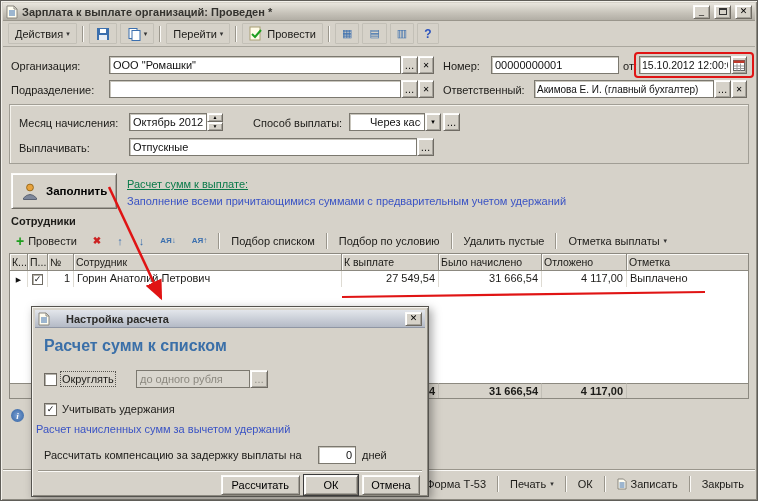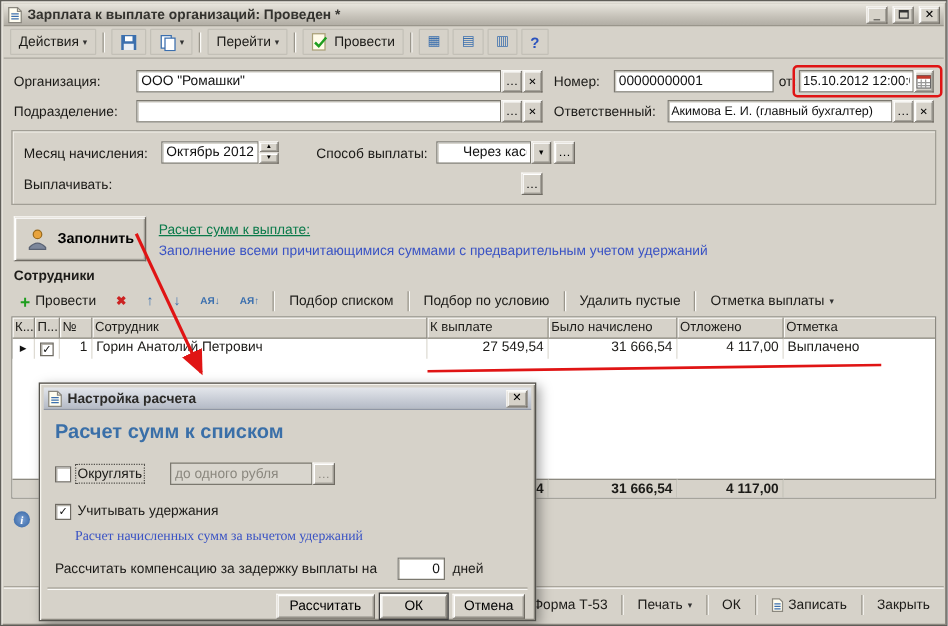--- a/index.html
+++ b/index.html
@@ -63,21 +63,21 @@
   .infoico{position:absolute;width:13px;height:13px;border-radius:50%;background:radial-gradient(#7aa0d4,#2f5f9e);
     color:#fff;font:italic bold 9px "Liberation Serif","DejaVu Serif",serif;display:flex;align-items:center;justify-content:center;}
   .greentxt{position:absolute;color:#007d00;white-space:nowrap;}
   
   .hsep{position:absolute;height:2px;border-top:1px solid #9a968c;border-bottom:1px solid #fbfaf7;}
   .footer{position:absolute;right:6px;top:473px;height:20px;display:flex;align-items:center;gap:2px;}
   
   .dialog{position:absolute;left:30px;top:305px;width:398px;height:191px;background:#d6d2c9;
     border:1px solid #55534e;z-index:20;
     box-shadow:inset 1px 1px 0 #f6f4ee, inset -1px -1px 0 #8c8980, 3px 3px 9px rgba(0,0,0,.35);}
-  .dlg-title{position:absolute;top:3px;left:3px;right:3px;height:18px;display:flex;align-items:center;gap:4px;
+  .dlg-title{position:absolute;top:3px;left:3px;right:3px;height:18px;display:flex;align-items:center;gap:16px;
     padding:0 3px;background:linear-gradient(180deg,#e3e6eb,#b4bac6);border-bottom:1px solid #8f96a4;}
   .dlg-title-text{font-weight:bold;color:#2c2b28;flex:1;white-space:nowrap;overflow:hidden;}
   .dlg-heading{position:absolute;left:12px;top:30px;font-size:16px;font-weight:bold;color:#3a6fa8;white-space:nowrap;}
   .dlgbtn{height:20px;padding:0 10px;font-size:11px;display:inline-flex;align-items:center;justify-content:center;}
   .default-btn{outline:1px solid #3c3c3c;}
   .dotted{outline:1px dotted #55534e;outline-offset:1px;}
   
   .annot{position:absolute;left:0;top:0;z-index:40;pointer-events:none;}
 </style>
 </head>
@@ -211,20 +211,21 @@
   <span class="lbl" style="left:252px;top:116px;">Способ выплаты:</span>
   <input class="field" style="left: 348px; top: 112px; width: 76px; padding-left: 20px;" readonly="" value="Через кассу">
   <button class="sq btn3d" style="left:424px;top:112px;width:16px;font-size:7px;">
       <span>▾</span>
     </button>
   <button class="sq btn3d" style="left:442px;top:112px;width:17px;">
       <span>…</span>
     </button>
 
   <span class="lbl" style="left:18px;top:141px;">Выплачивать:</span>
+  <input class="field" style="left: 128px; top: 137px; width: 288px;" readonly="" value="Отпускные">
   <button class="sq btn3d" style="left:416px;top:137px;width:17px;">
       <span>…</span>
     </button>
 
   <button class="fillbtn btn3d" style="left:10px;top:172px;width:106px;height:36px;">
     <svg width="20" height="20" viewBox="0 0 20 20">
       <circle cx="10" cy="6.5" r="3.4" fill="#e8a33d" stroke="#9a6b1e"></circle>
       <path d="M3.5 17 q6.5 -7 13 0 v1.5 h-13 z" fill="#7d879b" stroke="#5a6273"></path>
     </svg>
     <span>Заполнить</span>
@@ -364,21 +365,21 @@
     <input class="field" style="left: 104px; top: 63px; width: 114px; background: rgb(217, 214, 206); color: rgb(139, 136, 127); box-shadow: none;" readonly="" value="до одного рубля">
     <button class="sq btn3d" style="left:218px;top:63px;width:18px;color:#8b887f;">
         <span>…</span>
       </button>
 
     <span class="cb" style="position:absolute;left:12px;top:96px;width:13px;height:13px;">
         <span>✓</span>
       </span>
     <span class="lbl" style="left:30px;top:96px;">Учитывать удержания</span>
 
-    <span class="lbl bluehint" style="left:28px;top:116px;font-family:Liberation Serif, serif;">Расчет начисленных сумм за вычетом удержаний</span>
+    <span class="lbl bluehint" style="left:4px;top:116px;">Расчет начисленных сумм за вычетом удержаний</span>
 
     <span class="lbl" style="left:12px;top:142px;">Рассчитать компенсацию за задержку выплаты на</span>
     <input class="field" style="left: 286px; top: 139px; width: 38px; text-align: right;" readonly="" value="0">
     <span class="lbl" style="left:330px;top:142px;">дней</span>
 
     <div class="hsep" style="left:6px;right:6px;top:163px;"></div>
     <div style="position:absolute;right:8px;top:168px;display:flex;gap:4px;">
       <button class="dlgbtn btn3d">
           <span>Рассчитать</span>
         </button>

